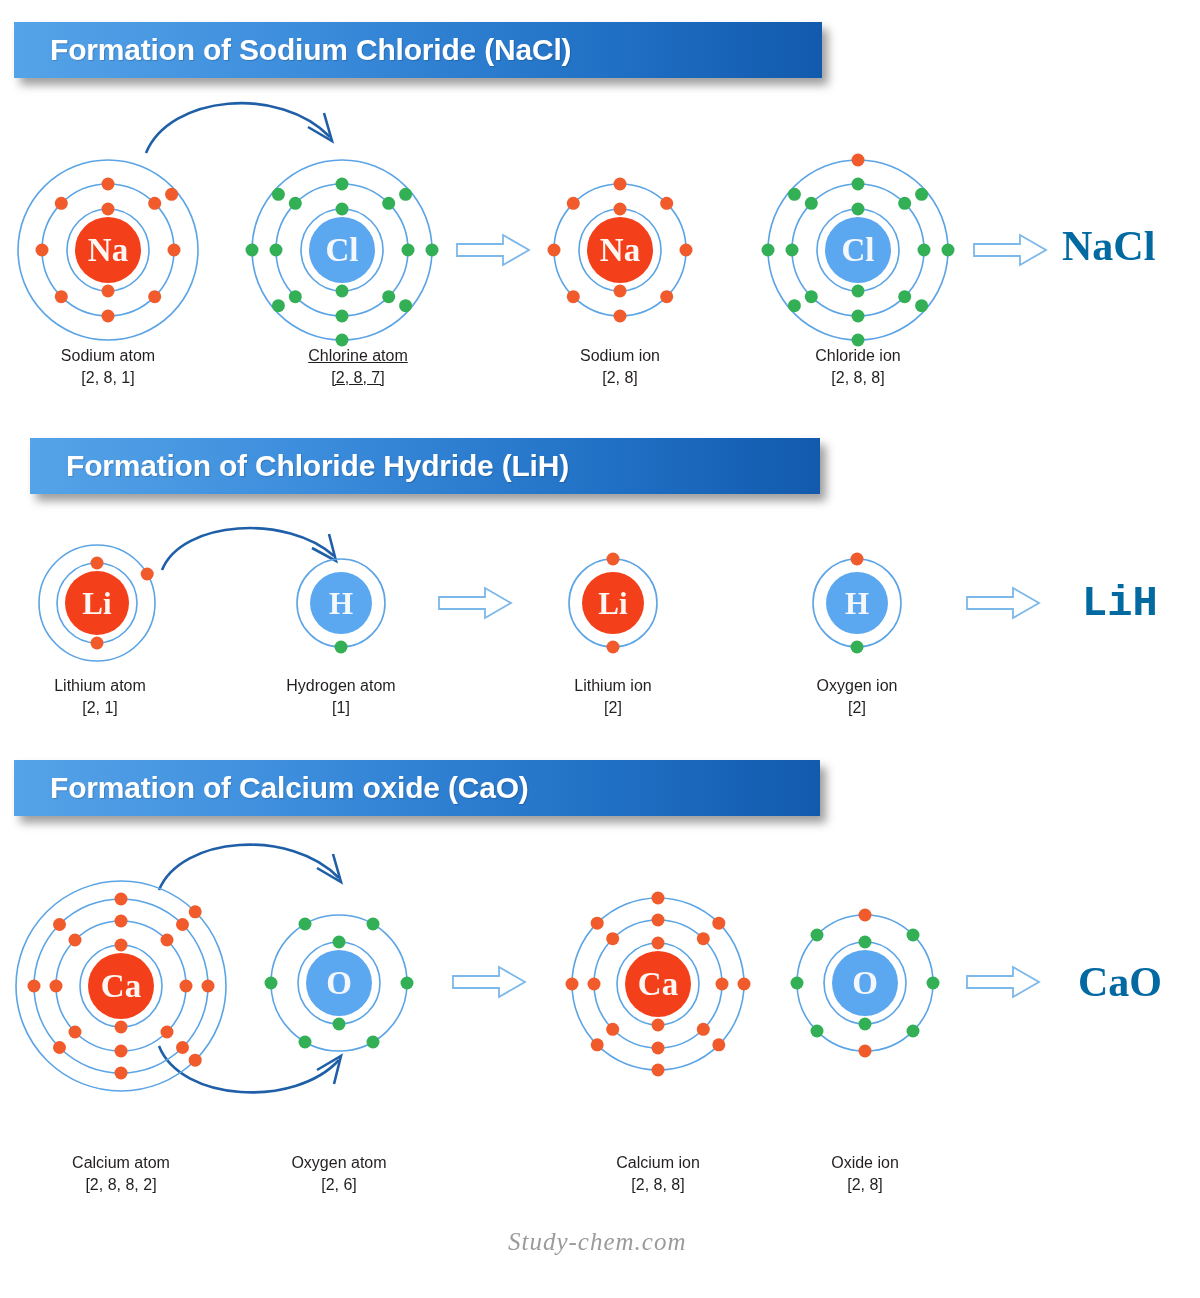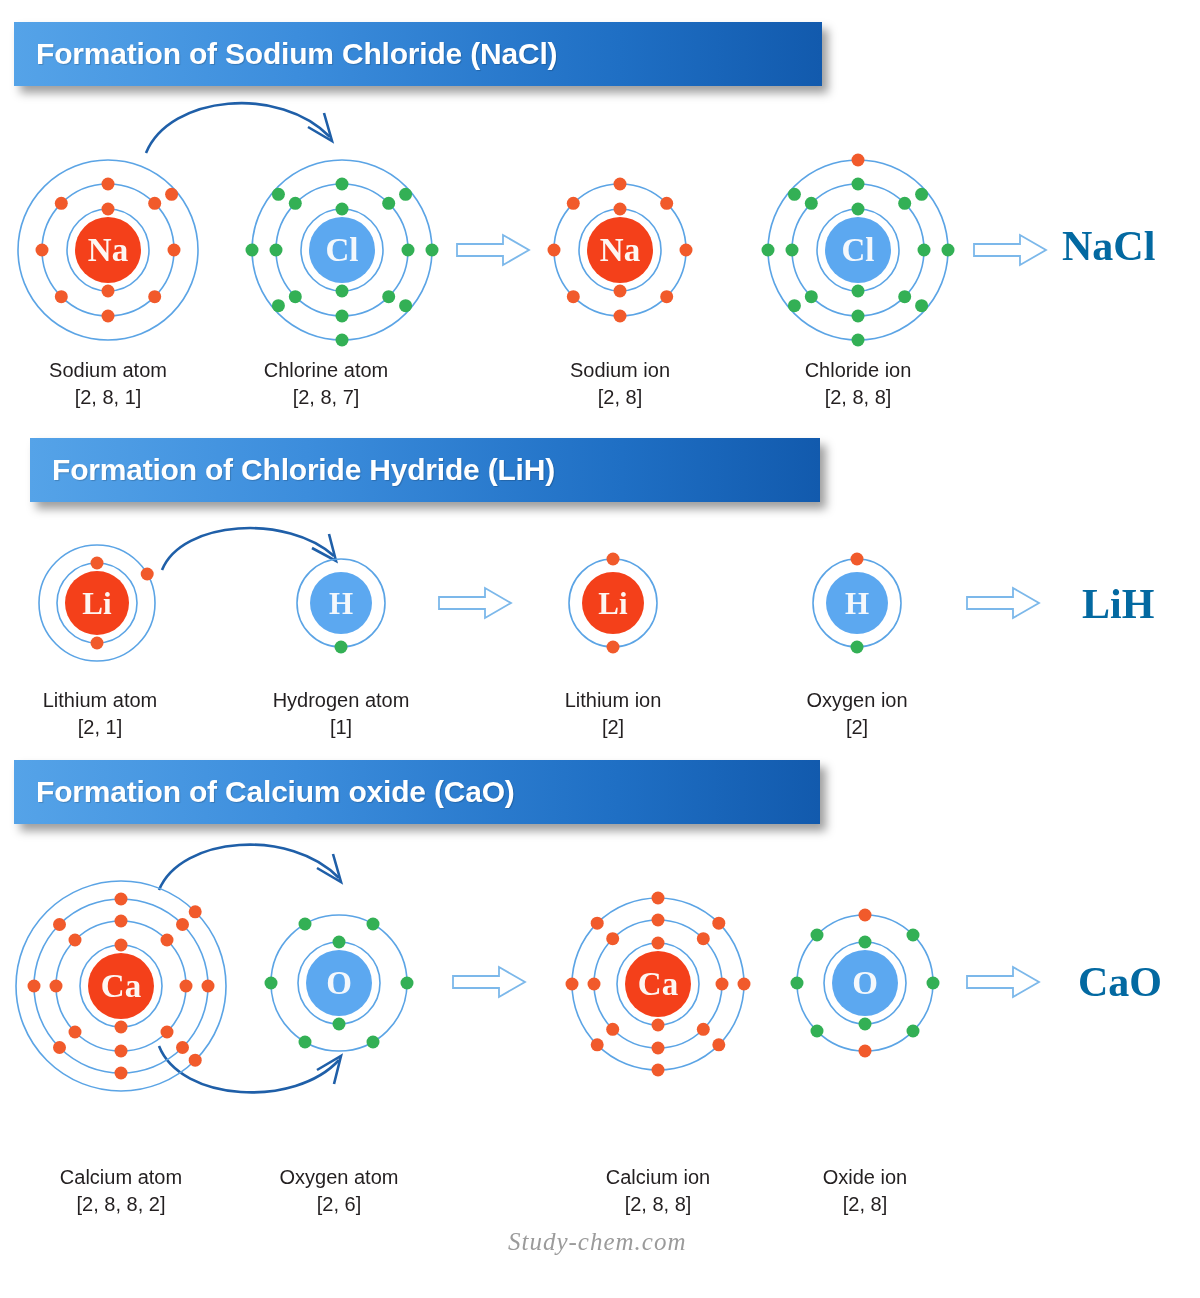--- a/index.html
+++ b/index.html
@@ -9,49 +9,48 @@
     font-family: "Liberation Sans", sans-serif;
     position: relative;
     overflow: hidden;
   }
 
   .section { position: absolute; left: 0; width: 1200px; }
 
   
   .title-bar {
     position: absolute;
-    height: 64px;
+    height: 56px;
     background: linear-gradient(to right, #55a3e8 0%, #3c8ddc 35%, #1f6fc4 75%, #125aad 100%);
     box-shadow: 6px 7px 9px rgba(0,0,0,0.38);
     display: flex;
     align-items: center;
-    padding-left: 22px;
+    padding-left: 36px;
   }
   .title-bar span {
     color: #ffffff;
     font-size: 30px;
     font-weight: bold;
     letter-spacing: -0.2px;
     text-shadow: 1px 1px 1px rgba(0,0,0,0.18);
     white-space: nowrap;
   }
 
   
   .atom { position: absolute; }
   .atom svg { display: block; overflow: visible; }
 
   
   .atom-label {
     position: absolute;
     text-align: center;
-    font-size: 20px;
+    font-size: 16px;
     color: #231f20;
     line-height: 1.35;
     white-space: nowrap;
-    margin-top: 12px;
   }
   .atom-label .cfg { display: block; }
 
   
   .formula {
     position: absolute;
     font-family: "Liberation Serif", serif;
     font-weight: bold;
     color: #0369a1;
     font-size: 42px;
@@ -145,21 +144,21 @@
         <circle cx="161.6" cy="42.3" r="6.5" fill="#33b055"></circle>
           <circle cx="188" cy="98" r="6.5" fill="#33b055"></circle>
         <circle cx="161.6" cy="153.7" r="6.5" fill="#33b055"></circle>
           <circle cx="98" cy="188" r="6.5" fill="#33b055"></circle>
         <circle cx="34.4" cy="153.7" r="6.5" fill="#33b055"></circle>
           <circle cx="8" cy="98" r="6.5" fill="#33b055"></circle>
         <circle cx="34.4" cy="42.3" r="6.5" fill="#33b055"></circle>
       </g>
     </svg>
   </div>
-  <div class="atom-label" style="left:226px; top:345px; width:200px;">
+  <div class="atom-label" style="left:258px; top:345px; width:200px;text-decoration:underline;">
     <span>Chlorine atom</span>
     <span class="cfg">[2, 8, 7]</span>
   </div>
 
   <div class="arrow" style="left:455px; top:232px;">
     <svg width="76" height="36" viewBox="0 0 76 36">
       <path d="M2,12 L48,12 L48,3 L74,18 L48,33 L48,24 L2,24 Z" fill="#ffffff" stroke="#7cb8ea" stroke-width="1.8"></path>
     </svg>
   </div>
 
@@ -322,21 +321,21 @@
     <span>Oxygen ion</span>
     <span class="cfg">[2]</span>
   </div>
 
   <div class="arrow" style="left:965px; top:585px;">
     <svg width="76" height="36" viewBox="0 0 76 36">
       <path d="M2,12 L48,12 L48,3 L74,18 L48,33 L48,24 L2,24 Z" fill="#ffffff" stroke="#7cb8ea" stroke-width="1.8"></path>
     </svg>
   </div>
 
-  <div class="formula" style="left:1082px; top:580px;">LiH</div>
+  <div class="formula" style="left:1082px; top:580px;font-family:Liberation Mono, monospace;">LiH</div>
 </div>
 
 <div class="section" style="top:0;">
 
   <div class="title-bar" style="left:14px; top:760px; width:806px;">
     <span>Formation of Calcium oxide (CaO)</span>
   </div>
 
   <div class="arrow" style="left:155px; top:828px;">
     <svg width="200" height="68" viewBox="0 0 200 68">

